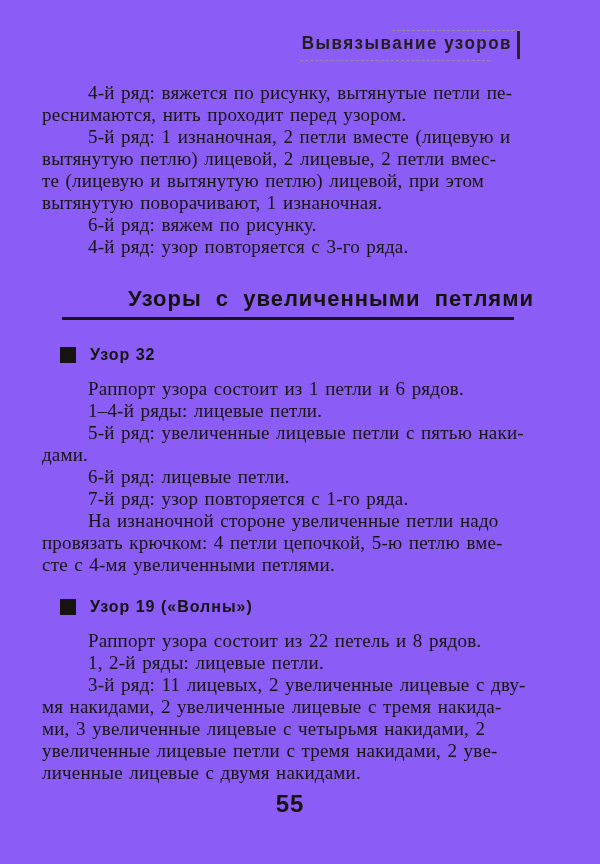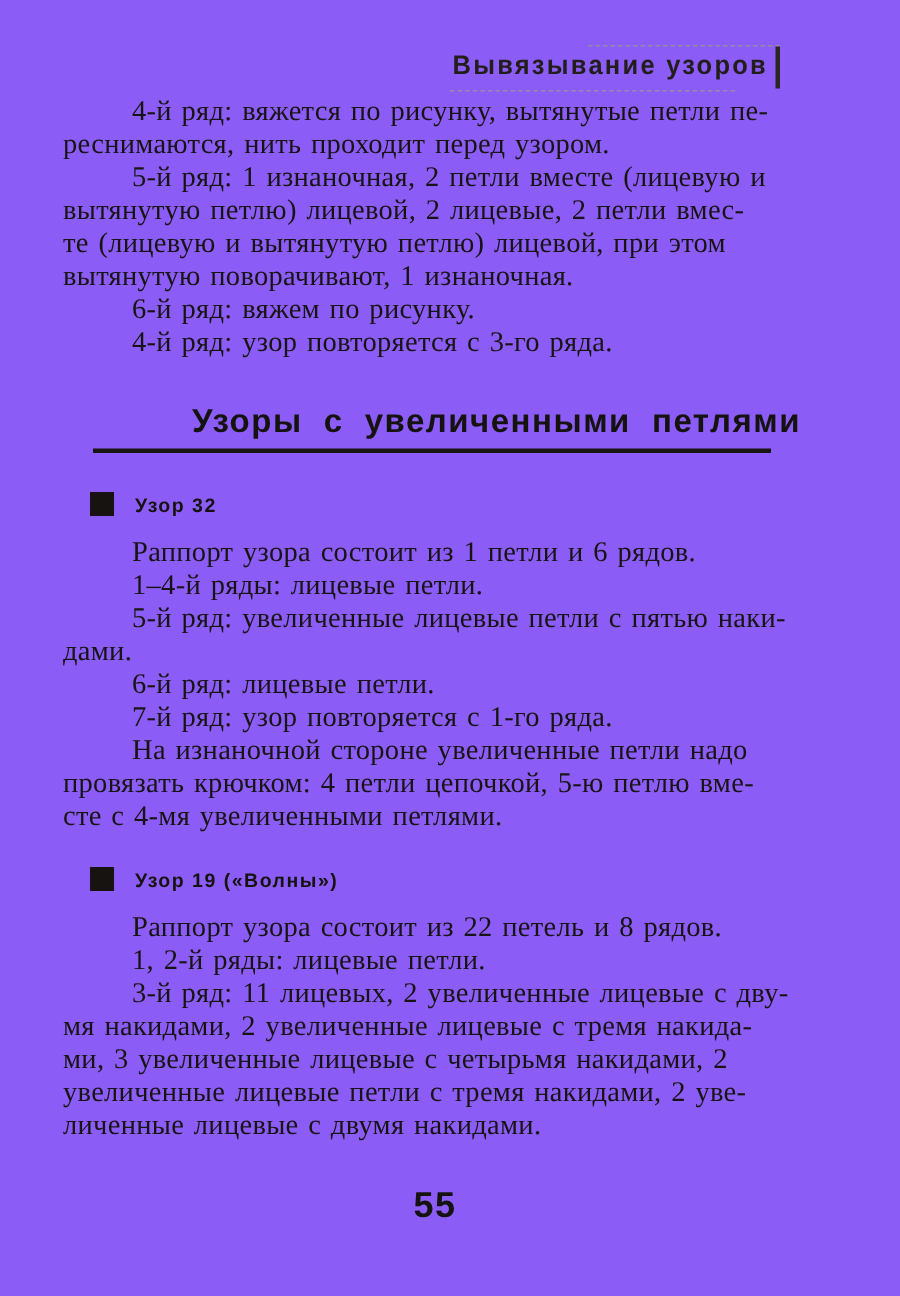--- a/index.html
+++ b/index.html
@@ -51,21 +51,21 @@
   .rh-bar {
     position: absolute;
     top: 5px; right: 0;
     width: 3px; height: 28px;
     background: #2a2622;
   }
 
   
   .content {
     position: absolute;
-    top: 64px;
+    top: 82px;
     left: 42px;
     width: 492px;
   }
   .para {
     font-size: 19px;
     line-height: 22px;
     white-space: pre-line;       
     text-indent: 46px;           
     letter-spacing: 0.2px;
     word-spacing: 1.5px;
@@ -101,21 +101,21 @@
     margin: 18px 0 14px 0;
   }
   .square-bullet {
     width: 16px; height: 16px;
     background: #161310;
     flex: 0 0 auto;
   }
   .pattern-title {
     font-family: "Liberation Sans", "DejaVu Sans", sans-serif;
     font-weight: bold;
-    font-size: 13px;
+    font-size: 16px;
     letter-spacing: 1px;
     color: #15130f;
   }
   .pattern-header.p33 { margin-top: 22px; }
 
   
   .page-number {
     position: absolute;
     bottom: 46px;
     left: 0;

